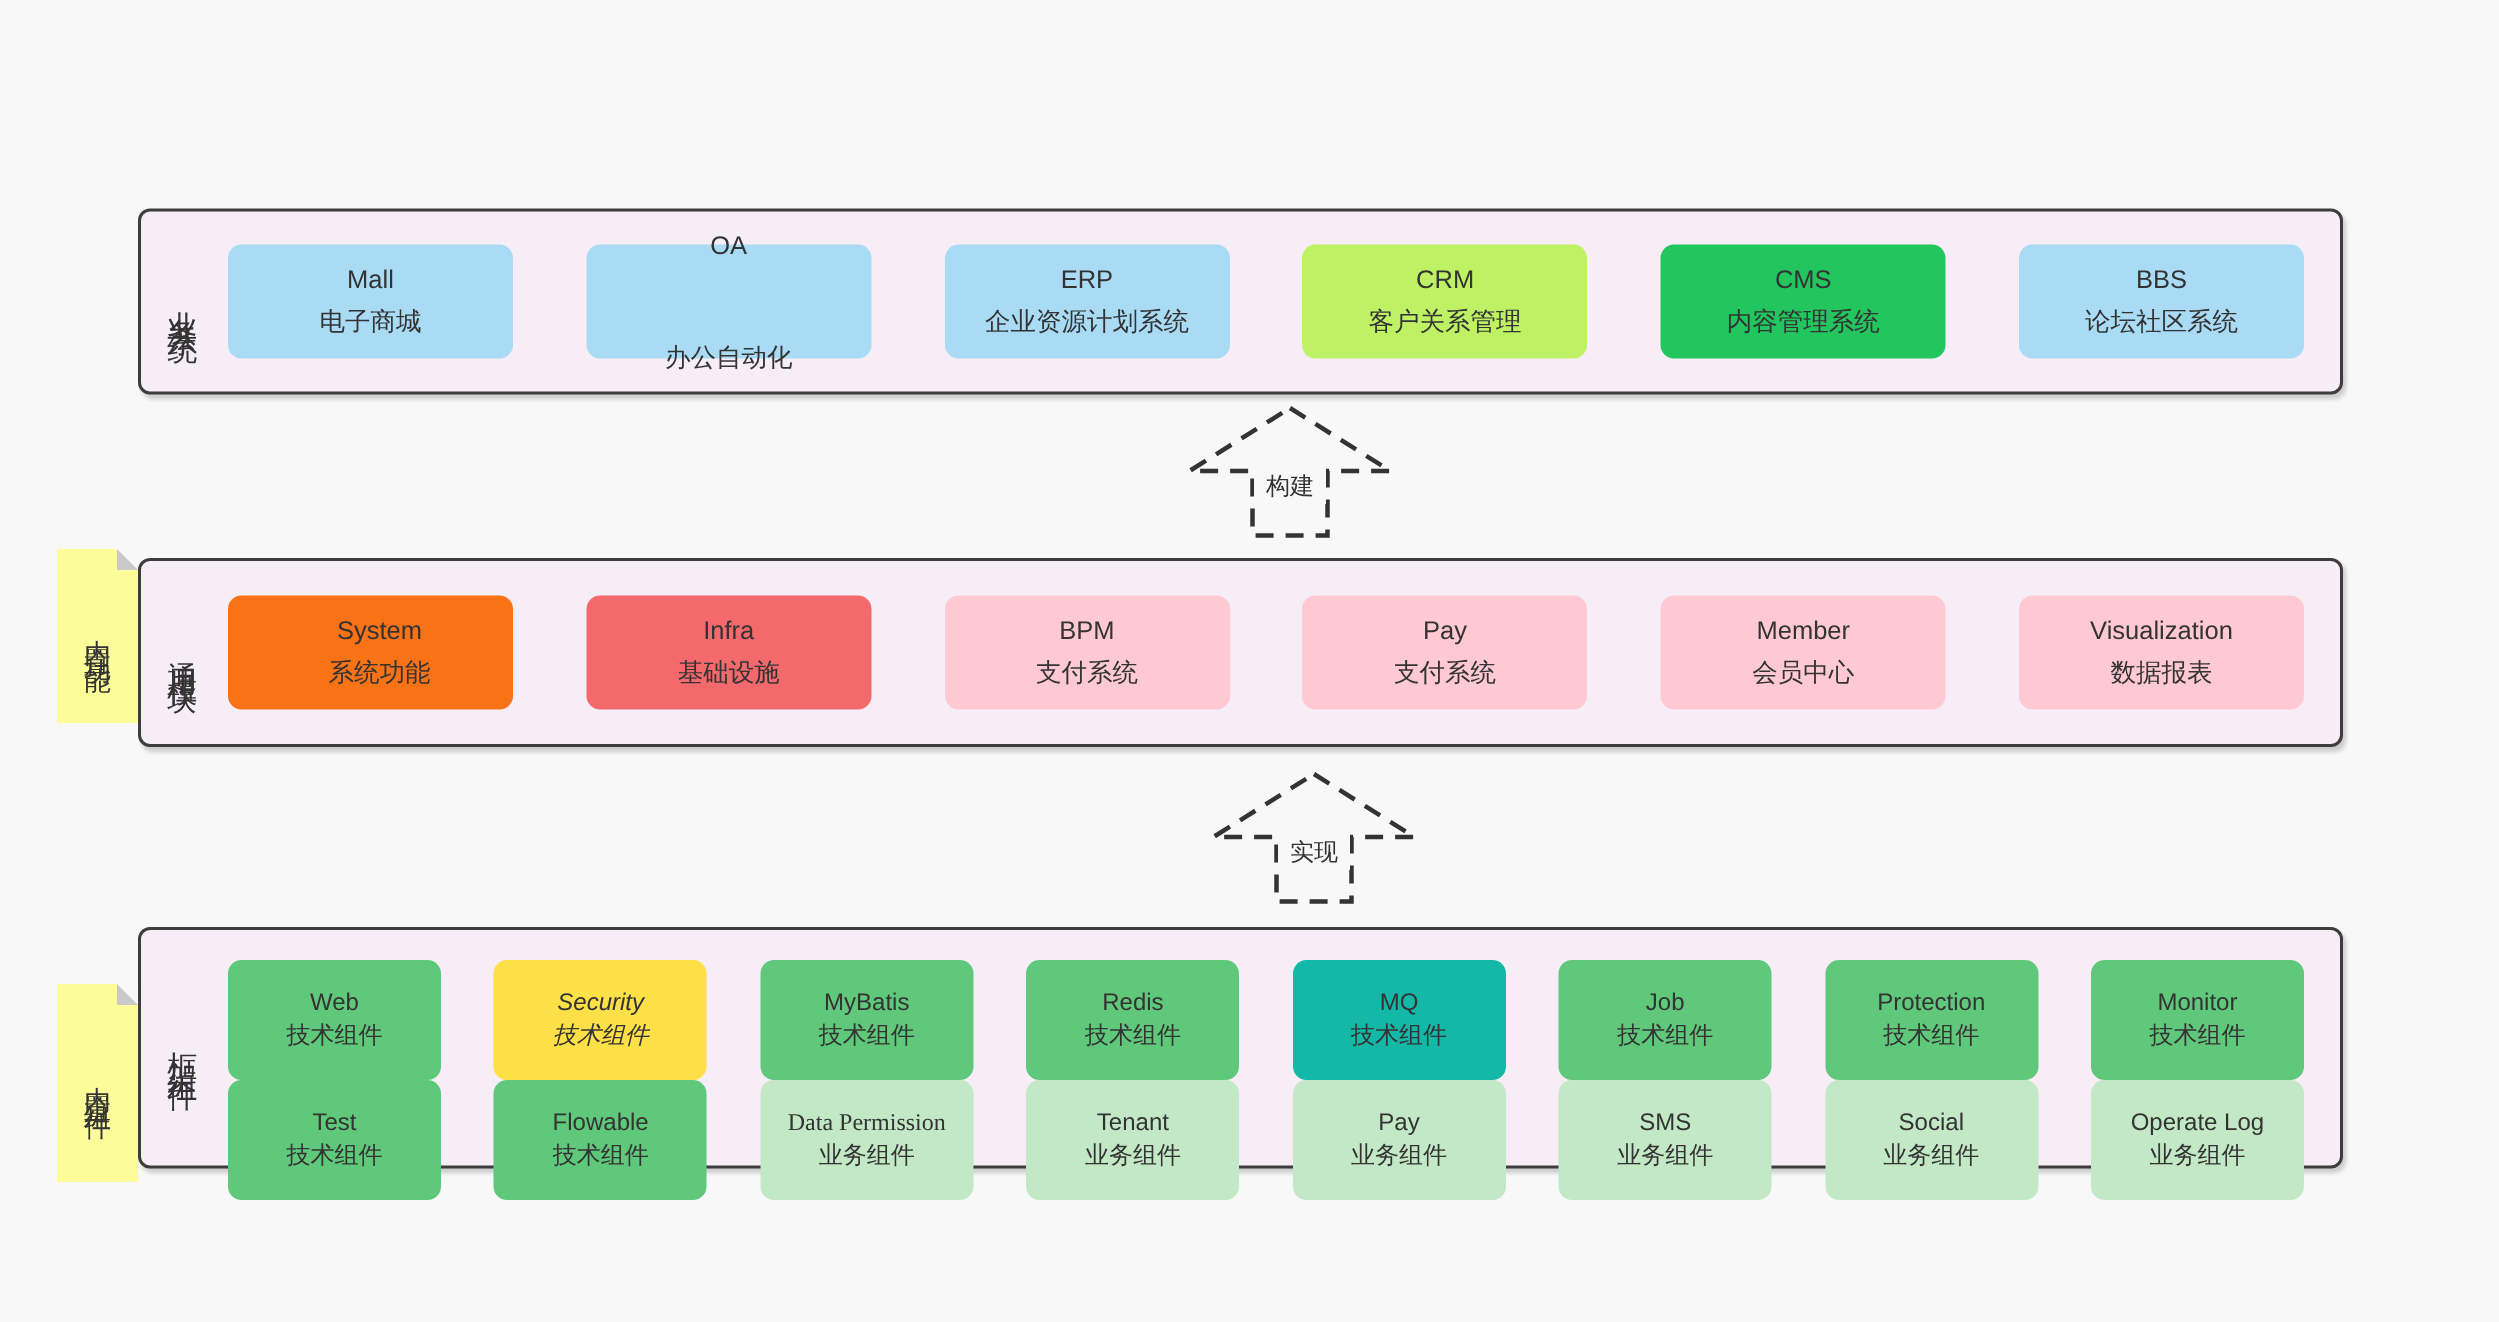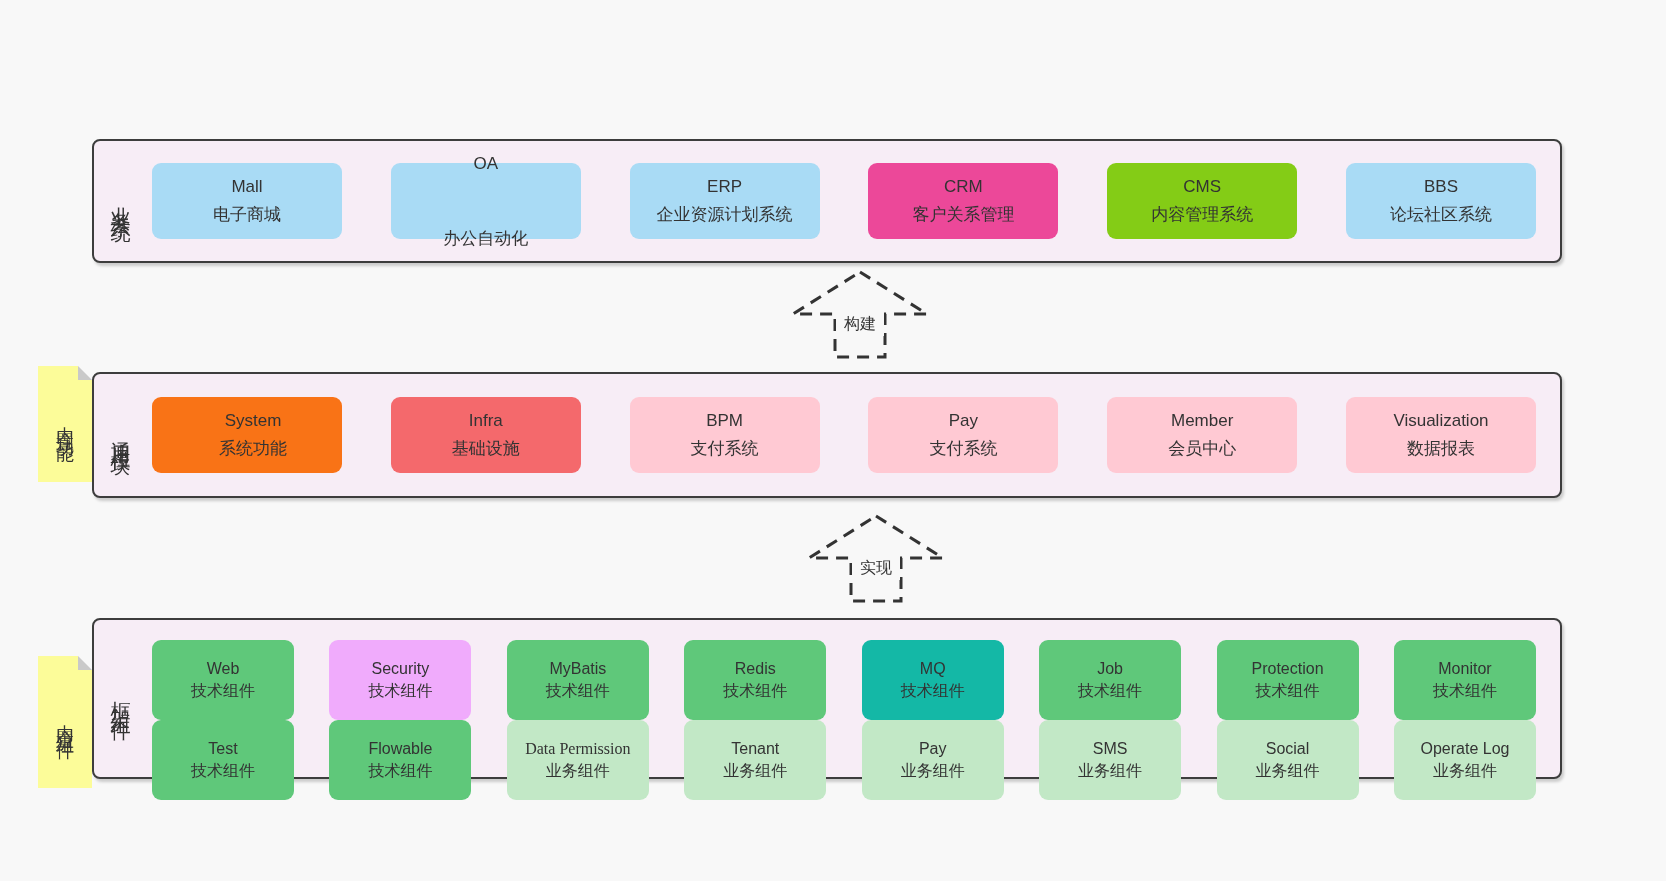--- a/index.html
+++ b/index.html
@@ -73,25 +73,25 @@
           <div class="box-sub">电子商城</div>
         </div>
         <div class="box size-l" style="background: rgb(169, 219, 245); gap: 47px;">
           <div class="box-title">OA</div>
           <div class="box-sub">办公自动化</div>
         </div>
         <div class="box size-l" style="background: rgb(169, 219, 245);">
           <div class="box-title">ERP</div>
           <div class="box-sub">企业资源计划系统</div>
         </div>
-        <div class="box size-l" style="background: #ec4899;">
+        <div class="box size-l" style="background: #bef264;">
           <div class="box-title">CRM</div>
           <div class="box-sub">客户关系管理</div>
         </div>
-        <div class="box size-l" style="background: #84cc16;">
+        <div class="box size-l" style="background: #22c55e;">
           <div class="box-title">CMS</div>
           <div class="box-sub">内容管理系统</div>
         </div>
         <div class="box size-l" style="background: rgb(169, 219, 245);">
           <div class="box-title">BBS</div>
           <div class="box-sub">论坛社区系统</div>
         </div>
       </div>
   </section>
 
@@ -152,21 +152,21 @@
   </div>
 
   <section class="panel" id="panel-components">
     <div class="side-label">框架组件</div>
     <div class="boxes-col">
       <div class="boxrow">
           <div class="box size-s" style="background: rgb(95, 200, 122);">
             <div class="box-title">Web</div>
             <div class="box-sub">技术组件</div>
           </div>
-          <div class="box size-s" style="background: #f0abfc;">
+          <div class="box size-s" style="background: #fde047; font-style: italic;">
             <div class="box-title">Security</div>
             <div class="box-sub">技术组件</div>
           </div>
           <div class="box size-s" style="background: rgb(95, 200, 122);">
             <div class="box-title">MyBatis</div>
             <div class="box-sub">技术组件</div>
           </div>
           <div class="box size-s" style="background: rgb(95, 200, 122);">
             <div class="box-title">Redis</div>
             <div class="box-sub">技术组件</div>

